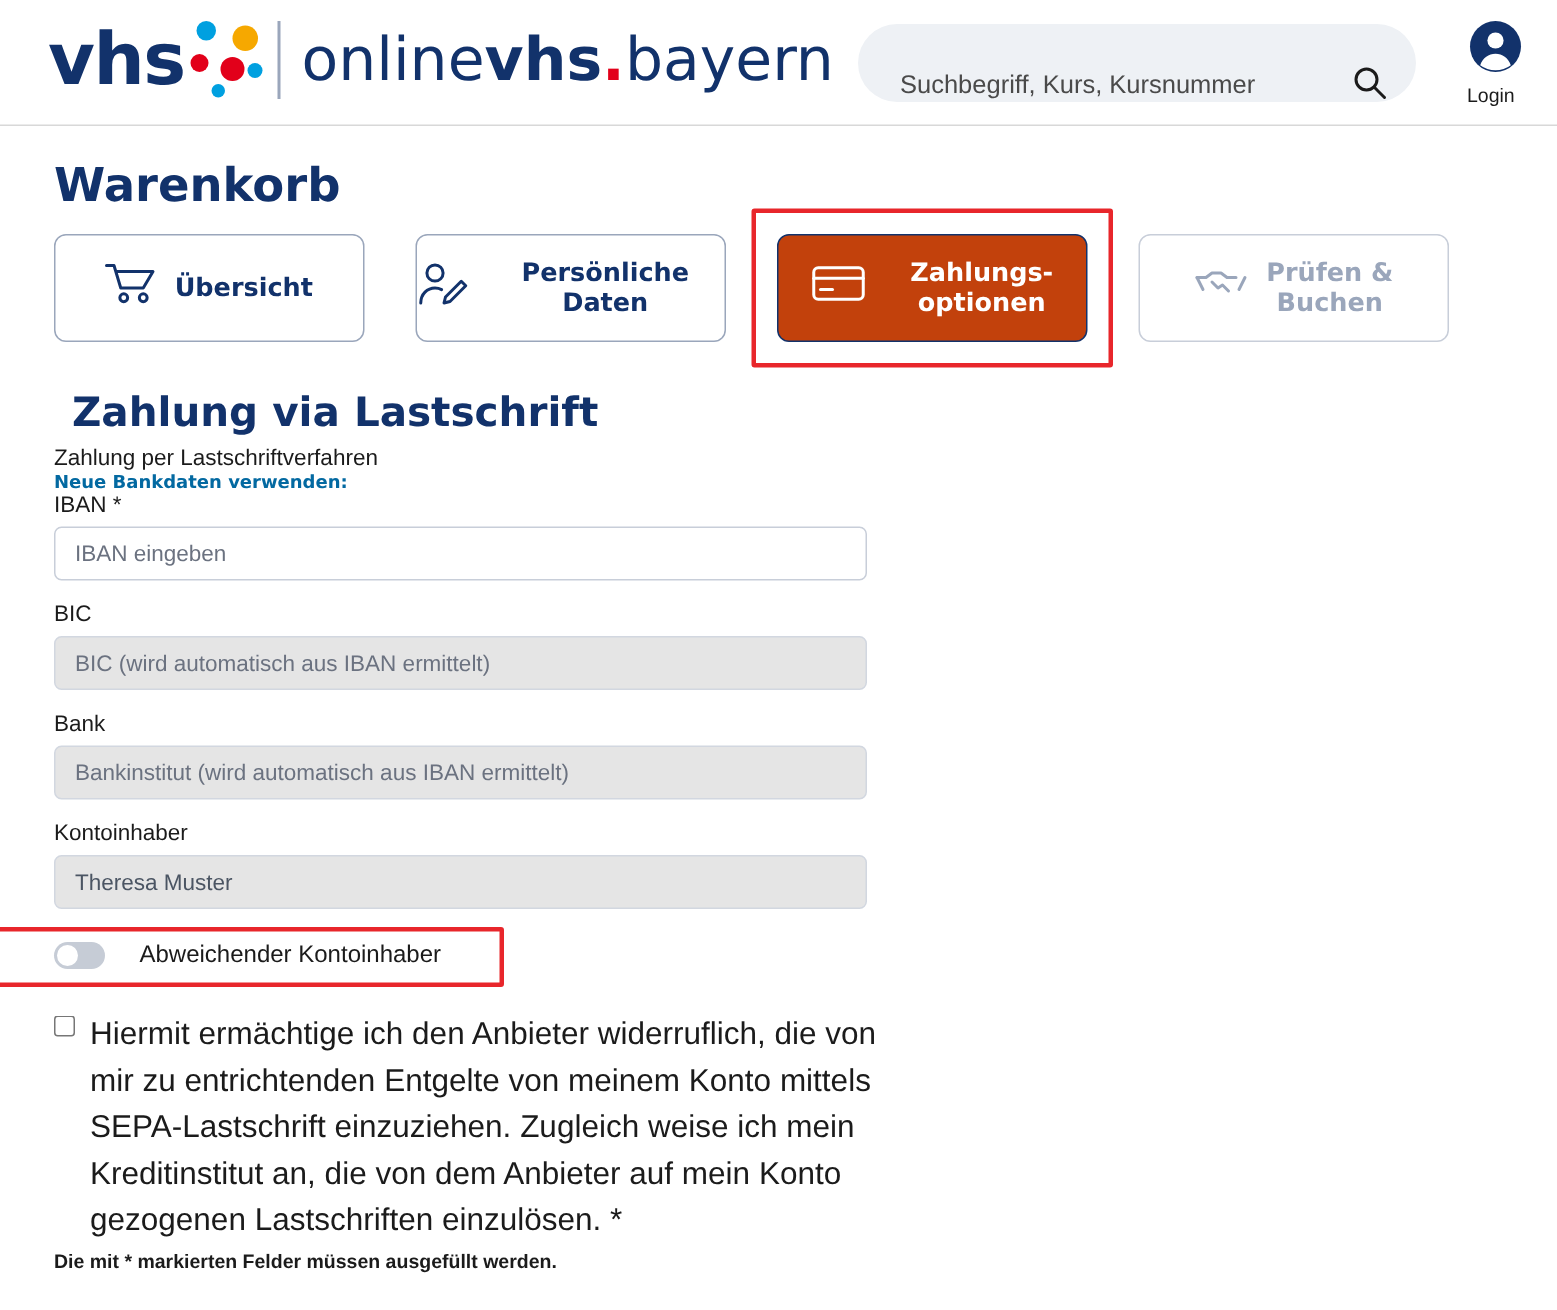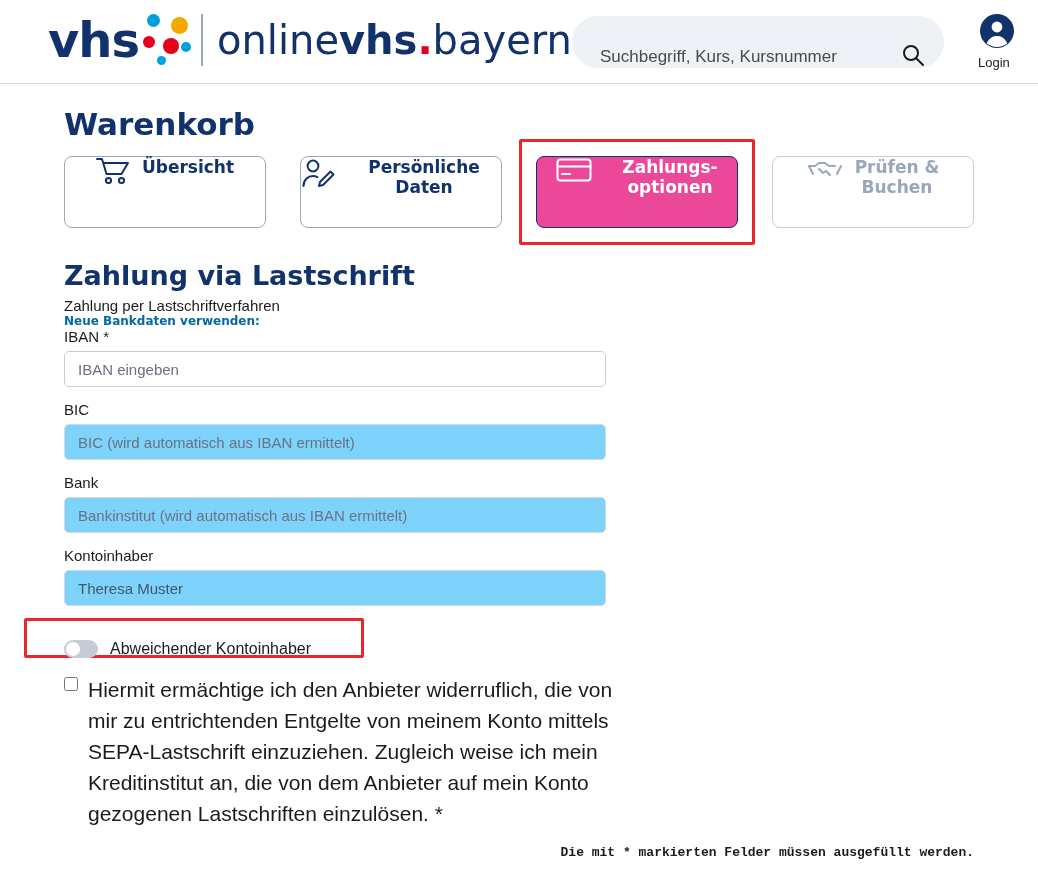--- a/index.html
+++ b/index.html
@@ -16,21 +16,21 @@
   .header {
     position: relative;
     height: 84px;
     background: #ffffff;
     border-bottom: 1px solid #d8d8d8;
     display: flex;
     align-items: center;
   }
   .logo-wrap {
     position: absolute;
-    left: 48px;
+    left: 32px;
     top: 8px;
     display: flex;
     align-items: center;
     height: 64px;
   }
   .logo-vhs {
     font-size: 48px;
     font-weight: 700;
     color: #12326b;
     letter-spacing: -1px;
@@ -98,55 +98,55 @@
     width: 48px;
     text-align: left;
   }
   .login-label {
     font-size: 13px;
     color: #1b1b1b;
     margin-top: 1px;
   }
 
   
-  .page { padding: 0 64px; position: relative; }
+  .page { padding: 0 36px; position: relative; }
 
   h1.page-title {
     font-size: 31px;
     font-weight: 700;
     color: #12326b;
     margin: 22px 0 14px 0;
     font-family: "DejaVu Sans", sans-serif;
   }
 
   .steps {
     display: flex;
     gap: 34px;
     align-items: stretch;
   }
   .step {
     width: 207px;
     height: 72px;
     border: 1px solid #9aa6bb;
     border-radius: 8px;
     display: flex;
-    align-items: flex-start;
+    align-items: center;
     justify-content: center;
     gap: 12px;
     background: #ffffff;
     color: #12326b;
     font-size: 17px;
     font-weight: 600;
     text-align: center;
     line-height: 1.18;
     font-family: "DejaVu Sans", sans-serif;
     position: relative;
   }
   .step.active {
-    background: #ec4899;
+    background: #c2410c;
     border-color: #12326b;
     color: #ffffff;
     gap: 30px;
   }
   .step.disabled {
     color: #9aa6bb;
     border-color: #c8ced9;
   }
   .step .ic { flex: none; display: block; }
   .step-highlight {
@@ -157,21 +157,21 @@
     bottom: -18px;
     border: 3px solid #e8262b;
     border-radius: 2px;
     pointer-events: none;
   }
 
   h2.section-title {
     font-size: 27px;
     font-weight: 700;
     color: #12326b;
-    margin: 32px 0 6px 0;
+    margin: 32px 0 6px 12px;
     font-family: "DejaVu Sans", sans-serif;
   }
   .section-sub {
     font-size: 15px;
     color: #1b1b1b;
   }
   .sub-head {
     font-size: 12px;
     font-weight: 700;
     color: #0369a1;
@@ -192,29 +192,29 @@
     border-radius: 5px;
     padding: 0 13px;
     font-size: 15px;
     color: #1b1b1b;
     background: #ffffff;
     outline: none;
     font-family: "Liberation Sans", sans-serif;
   }
   .field input::placeholder { color: #6b7280; }
   .field input.readonly {
-    background: #7dd3fc;
+    background: #e5e5e5;
     border-color: #d2d7e0;
     color: #4b5563;
   }
 
   .toggle-row {
     display: flex;
-    align-items: flex-end;
-    gap: 12px;
+    align-items: flex-start;
+    gap: 23px;
     margin-top: 22px;
     margin-bottom: 6px;
     position: relative;
     width: 300px;
     height: 30px;
   }
   .toggle {
     width: 34px; height: 18px;
     background: #c6ccd6;
     border-radius: 9px;
@@ -249,26 +249,25 @@
     width: 14px; height: 14px;
     flex: none;
   }
   .consent p {
     margin: 0;
     font-size: 21px;
     line-height: 1.48;
     color: #1b1b1b;
   }
   .required-note {
-    margin-top: 16px;
+    margin-top: 4px;
     font-size: 13px;
     font-weight: 700;
     color: #1b1b1b;
-    font-family: Liberation Mono, monospace;
-    text-align: right;
+    font-family: Liberation Sans, sans-serif;
   }
 </style>
 </head>
 <body>
 
 <div class="header">
 
   <div class="logo-wrap">
     <span class="logo-vhs">vhs</span>
     <span class="logo-dots">

